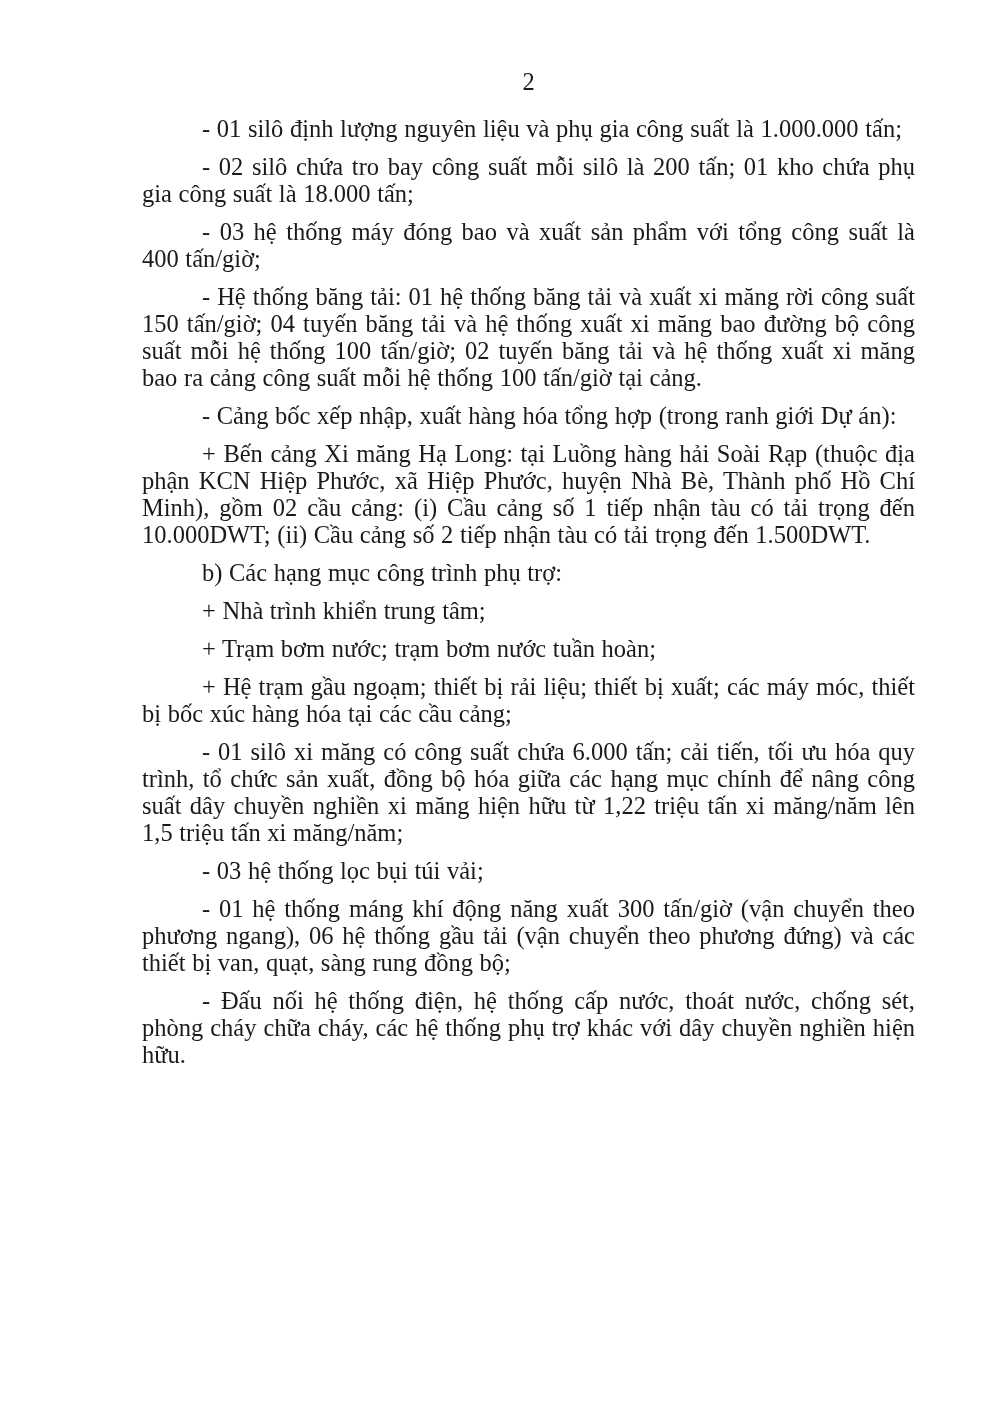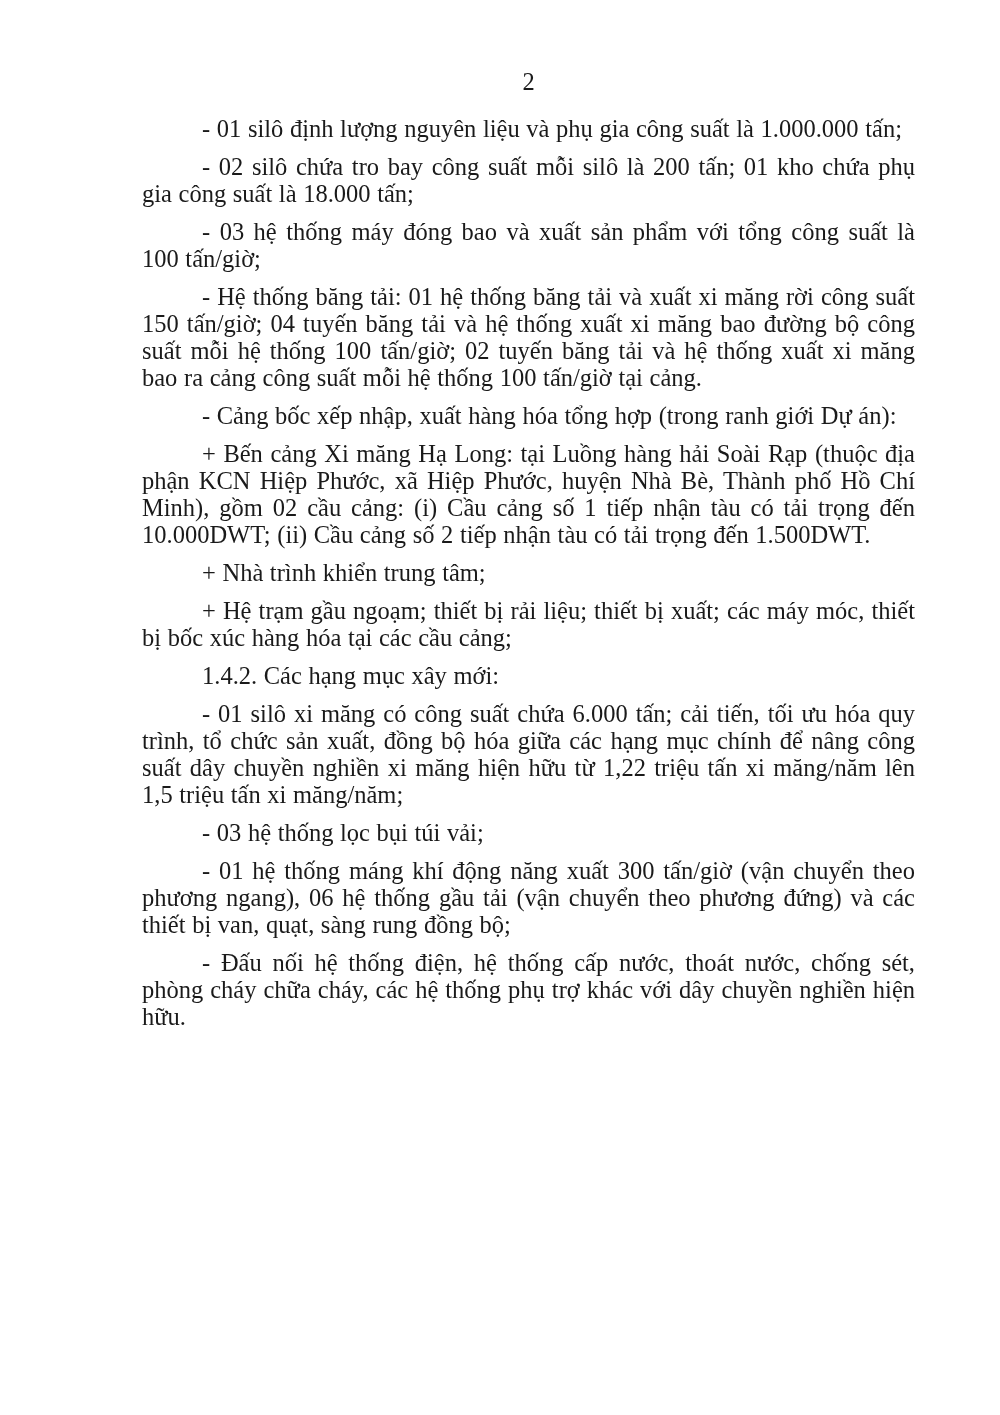--- a/index.html
+++ b/index.html
@@ -37,24 +37,25 @@
   }
 </style>
 </head>
 <body>
 
 <main class="page">
   <div class="page-number">2</div>
 
   <p class="para">- 01 silô định lượng nguyên liệu và phụ gia công suất là 1.000.000 tấn;</p>
   <p class="para">- 02 silô chứa tro bay công suất mỗi silô là 200 tấn; 01 kho chứa phụ gia công suất là 18.000 tấn;</p>
-  <p class="para">- 03 hệ thống máy đóng bao và xuất sản phẩm với tổng công suất là 100 tấn/giờ;</p>
+  <p class="para">- 03 hệ thống máy đóng bao và xuất sản phẩm với tổng công suất là 400 tấn/giờ;</p>
   <p class="para">- Hệ thống băng tải: 01 hệ thống băng tải và xuất xi măng rời công suất 150 tấn/giờ; 04 tuyến băng tải và hệ thống xuất xi măng bao đường bộ công suất mỗi hệ thống 100 tấn/giờ; 02 tuyến băng tải và hệ thống xuất xi măng bao ra cảng công suất mỗi hệ thống 100 tấn/giờ tại cảng.</p>
   <p class="para">- Cảng bốc xếp nhập, xuất hàng hóa tổng hợp (trong ranh giới Dự án):</p>
   <p class="para">+ Bến cảng Xi măng Hạ Long: tại Luồng hàng hải Soài Rạp (thuộc địa phận KCN Hiệp Phước, xã Hiệp Phước, huyện Nhà Bè, Thành phố Hồ Chí Minh), gồm 02 cầu cảng: (i) Cầu cảng số 1 tiếp nhận tàu có tải trọng đến 10.000DWT; (ii) Cầu cảng số 2 tiếp nhận tàu có tải trọng đến 1.500DWT.</p>
+  <p class="para">b) Các hạng mục công trình phụ trợ:</p>
   <p class="para">+ Nhà trình khiển trung tâm;</p>
+  <p class="para">+ Trạm bơm nước; trạm bơm nước tuần hoàn;</p>
   <p class="para">+ Hệ trạm gầu ngoạm; thiết bị rải liệu; thiết bị xuất; các máy móc, thiết bị bốc xúc hàng hóa tại các cầu cảng;</p>
-  <p class="para">1.4.2. Các hạng mục xây mới:</p>
   <p class="para">- 01 silô xi măng có công suất chứa 6.000 tấn; cải tiến, tối ưu hóa quy trình, tổ chức sản xuất, đồng bộ hóa giữa các hạng mục chính để nâng công suất dây chuyền nghiền xi măng hiện hữu từ 1,22 triệu tấn xi măng/năm lên 1,5 triệu tấn xi măng/năm;</p>
   <p class="para">- 03 hệ thống lọc bụi túi vải;</p>
   <p class="para">- 01 hệ thống máng khí động năng xuất 300 tấn/giờ (vận chuyển theo phương ngang), 06 hệ thống gầu tải (vận chuyển theo phương đứng) và các thiết bị van, quạt, sàng rung đồng bộ;</p>
   <p class="para">- Đấu nối hệ thống điện, hệ thống cấp nước, thoát nước, chống sét, phòng cháy chữa cháy, các hệ thống phụ trợ khác với dây chuyền nghiền hiện hữu.</p>
 </main>
 
 </body></html>

